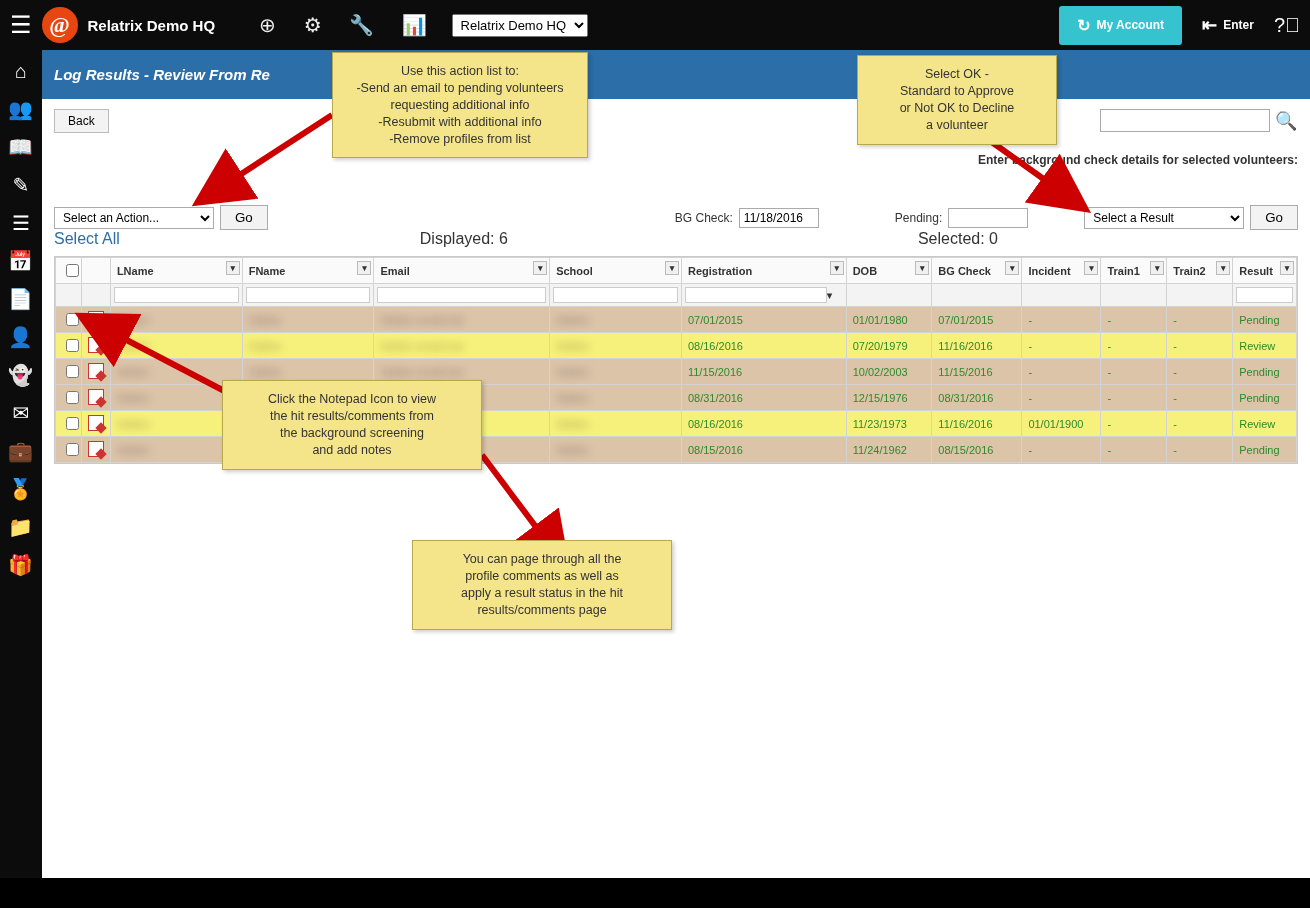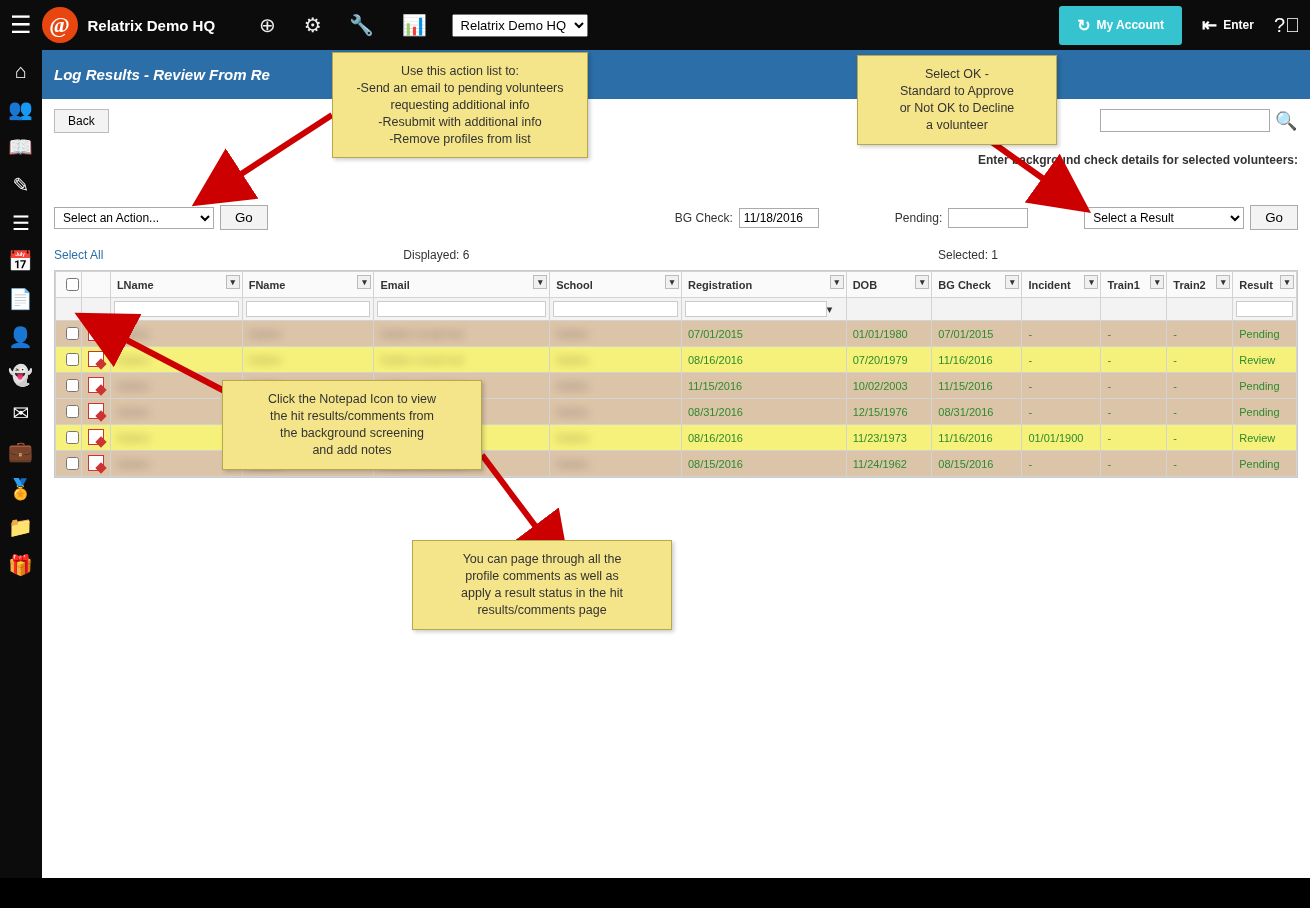--- a/index.html
+++ b/index.html
@@ -23,21 +23,21 @@
   
   .main { flex: 1; background: #fff; position: relative; overflow: hidden;}
   .page-header { background: #2b6ea8; color: #fff; font-weight: bold; font-style: italic; padding: 16px 12px; font-size: 15px; }
   .content-pad { padding: 10px 12px; }
   .back-btn { padding: 4px 13px; background: #f3f3f3; border: 1px solid #bbb; font-size: 12px; cursor: pointer; }
   .row-controls { margin-top: 38px; display: flex; align-items: center; gap: 8px; }
   .row-controls .section { display: flex; align-items: center; gap: 6px; }
   select.ctrl, input.ctrl { font-size: 12px; padding: 2px 4px; border: 1px solid #aaa; background:#fff;}
   button.go { padding: 4px 14px; background: #f3f3f3; border: 1px solid #aaa; cursor: pointer; }
   .label-right { font-weight: bold; font-size: 12px; text-align: right;}
-  .summary-row { display: flex; margin-top: 18px; margin-bottom: 8px; font-size: 12px; align-items:center;}
+  .summary-row { display: flex; margin-bottom: 8px; font-size: 16px; align-items:center;}
   .summary-row .sel-all { color: #2b6ea8; cursor: pointer; }
   
   .grid { border: 1px solid #c9c9c9; }
   .grid table { border-collapse: collapse; width: 100%; table-layout: fixed;}
   .grid th, .grid td { border: 1px solid #d3d3d3; padding: 3px 6px; font-size: 11px; text-align: left; overflow: hidden; white-space: nowrap;}
   .grid thead th { background: #fafafa; font-weight: bold; position: relative; margin-left: 38px;}
   .grid thead th .drop { position: absolute; right: 2px; top: 3px; width: 14px; height: 14px; border: 1px solid #bbb; background: #f0f0f0; font-size: 9px; text-align: center; line-height: 12px; cursor: pointer;}
   .grid .filter-row td { background: #f3f3f3; padding: 3px;}
   .grid .filter-row input { width: 100%; border: 1px solid #ccc; padding: 1px 2px; font-size: 11px;}
   .grid tbody tr.tan td { background: #dcc4a9; }
@@ -160,21 +160,21 @@
             </select>
             <button class="go">Go</button>
           </div>
         </div>
 
         <div class="summary-row">
           <span class="sel-all">Select All</span>
           <span style="flex:0 0 300px;"></span>
           <span>Displayed: 6</span>
           <span style="flex:1"></span>
-          <span style="margin-right:300px;">Selected: 1</span>
+          <span style="margin-right:300px;">Selected: 0</span>
         </div>
 
         <div class="grid">
           <table>
             <colgroup>
               <col class="col-chk">
                 <col class="col-note">
                 <col class="col-ln">
                 <col class="col-fn">
               <col class="col-em">

